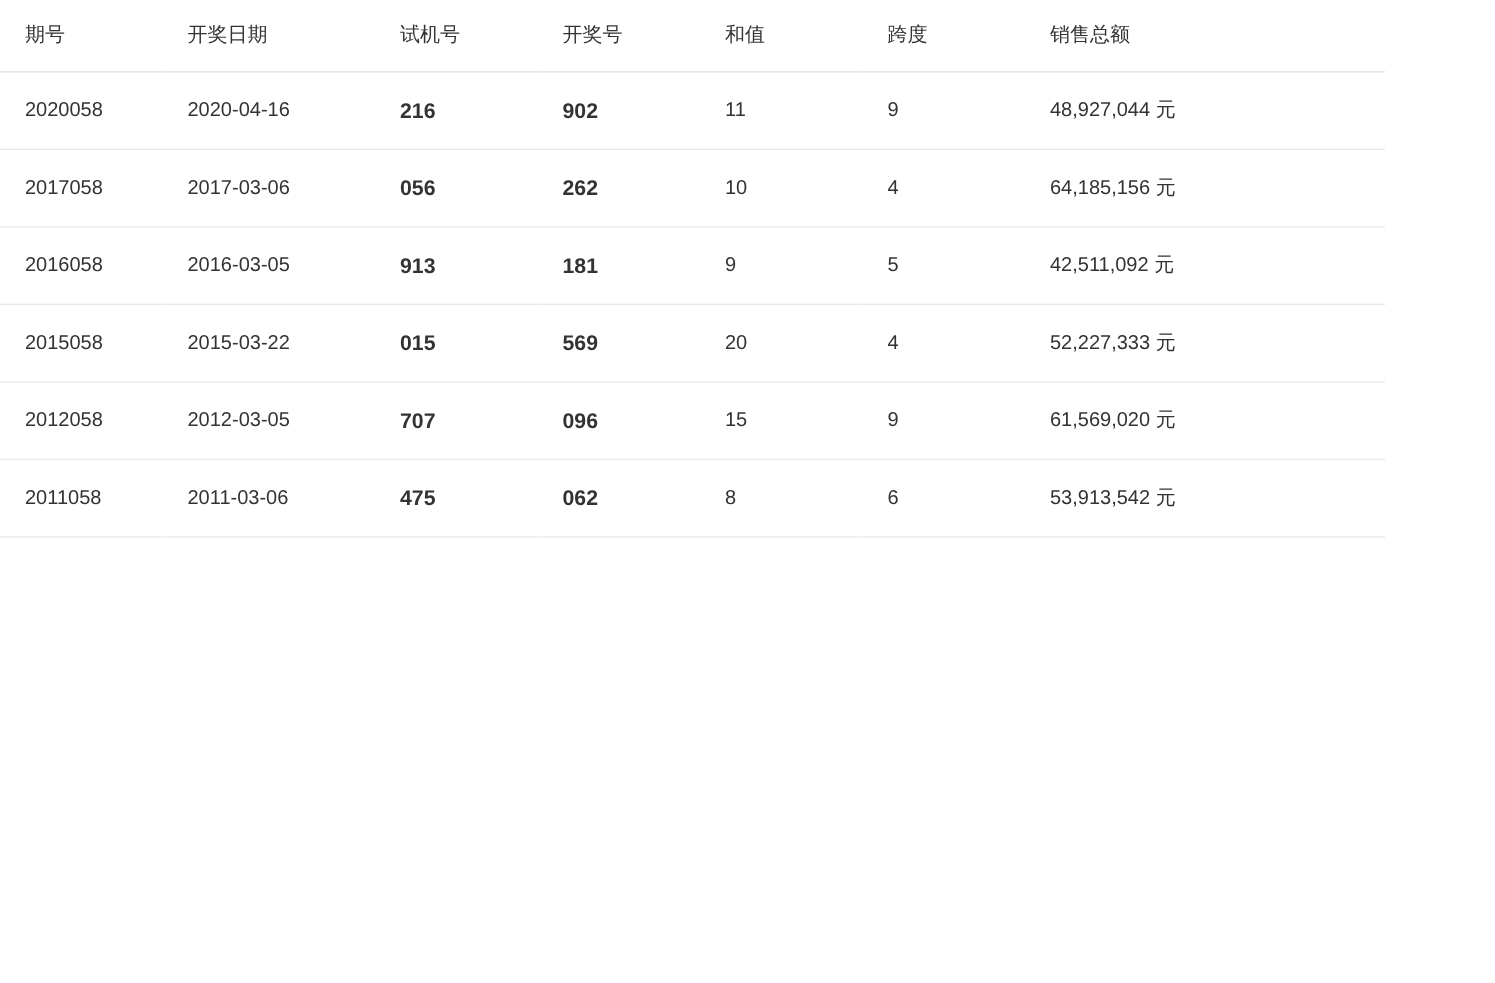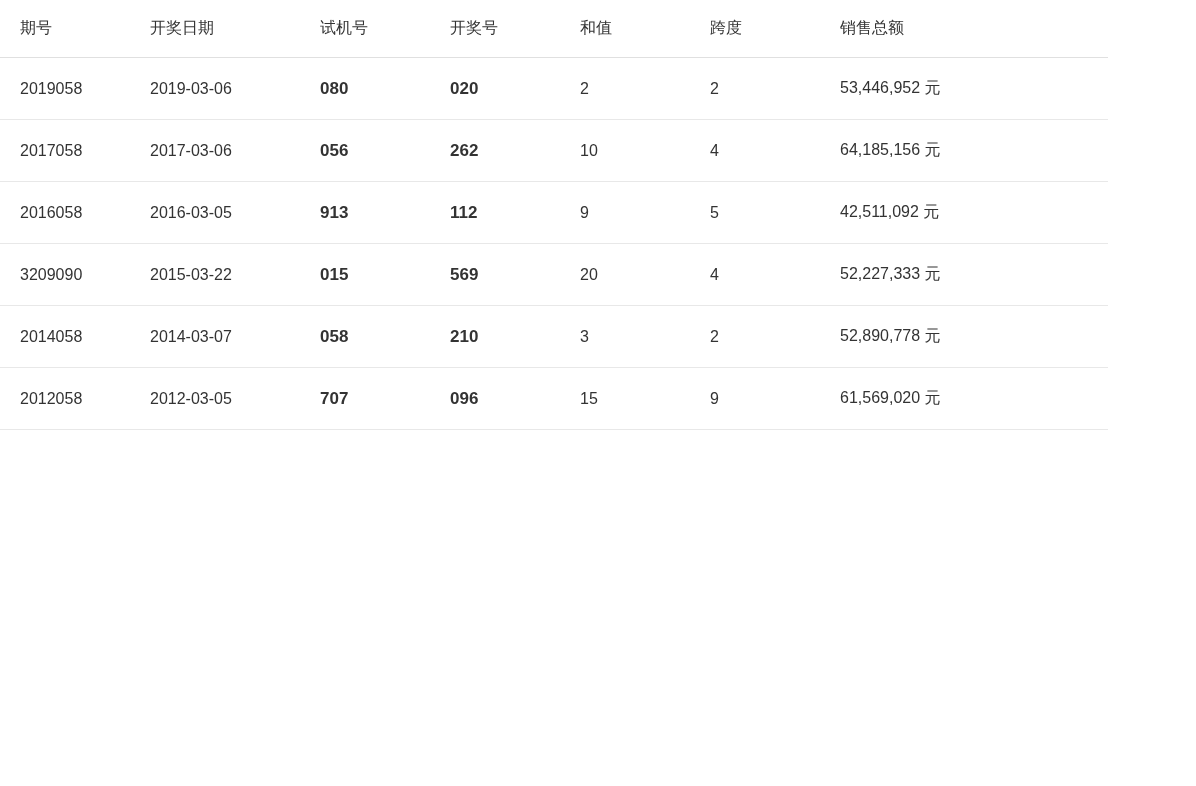--- a/index.html
+++ b/index.html
@@ -80,69 +80,69 @@
         <th>期号</th>
         <th>开奖日期</th>
         <th>试机号</th>
         <th>开奖号</th>
         <th>和值</th>
         <th>跨度</th>
         <th>销售总额</th>
       </tr>
     </thead>
     <tbody id="table-body">
-        <tr>
-          <td>2019058</td>
-          <td>2019-03-06</td>
-          <td class="bold-cell">080</td>
-          <td class="bold-cell">020</td>
-          <td>2</td>
-          <td>2</td>
-          <td>53,446,952 元</td>
+    <tr>
+          <td>2020058</td>
+          <td>2020-04-16</td>
+          <td class="bold-cell">216</td>
+          <td class="bold-cell">902</td>
+          <td>11</td>
+          <td>9</td>
+          <td>48,927,044 元</td>
         </tr>
         <tr>
           <td>2017058</td>
           <td>2017-03-06</td>
           <td class="bold-cell">056</td>
           <td class="bold-cell">262</td>
           <td>10</td>
           <td>4</td>
           <td>64,185,156 元</td>
         </tr>
         <tr>
           <td>2016058</td>
           <td>2016-03-05</td>
           <td class="bold-cell">913</td>
-          <td class="bold-cell">112</td>
+          <td class="bold-cell">181</td>
           <td>9</td>
           <td>5</td>
           <td>42,511,092 元</td>
         </tr>
         <tr>
-          <td>3209090</td>
+          <td>2015058</td>
           <td>2015-03-22</td>
           <td class="bold-cell">015</td>
           <td class="bold-cell">569</td>
           <td>20</td>
           <td>4</td>
           <td>52,227,333 元</td>
-        </tr>
-        <tr>
-          <td>2014058</td>
-          <td>2014-03-07</td>
-          <td class="bold-cell">058</td>
-          <td class="bold-cell">210</td>
-          <td>3</td>
-          <td>2</td>
-          <td>52,890,778 元</td>
         </tr>
         <tr>
           <td>2012058</td>
           <td>2012-03-05</td>
           <td class="bold-cell">707</td>
           <td class="bold-cell">096</td>
           <td>15</td>
           <td>9</td>
           <td>61,569,020 元</td>
         </tr>
+        <tr>
+          <td>2011058</td>
+          <td>2011-03-06</td>
+          <td class="bold-cell">475</td>
+          <td class="bold-cell">062</td>
+          <td>8</td>
+          <td>6</td>
+          <td>53,913,542 元</td>
+        </tr>
       </tbody>
   </table>
 </div>
 
 </body></html>

